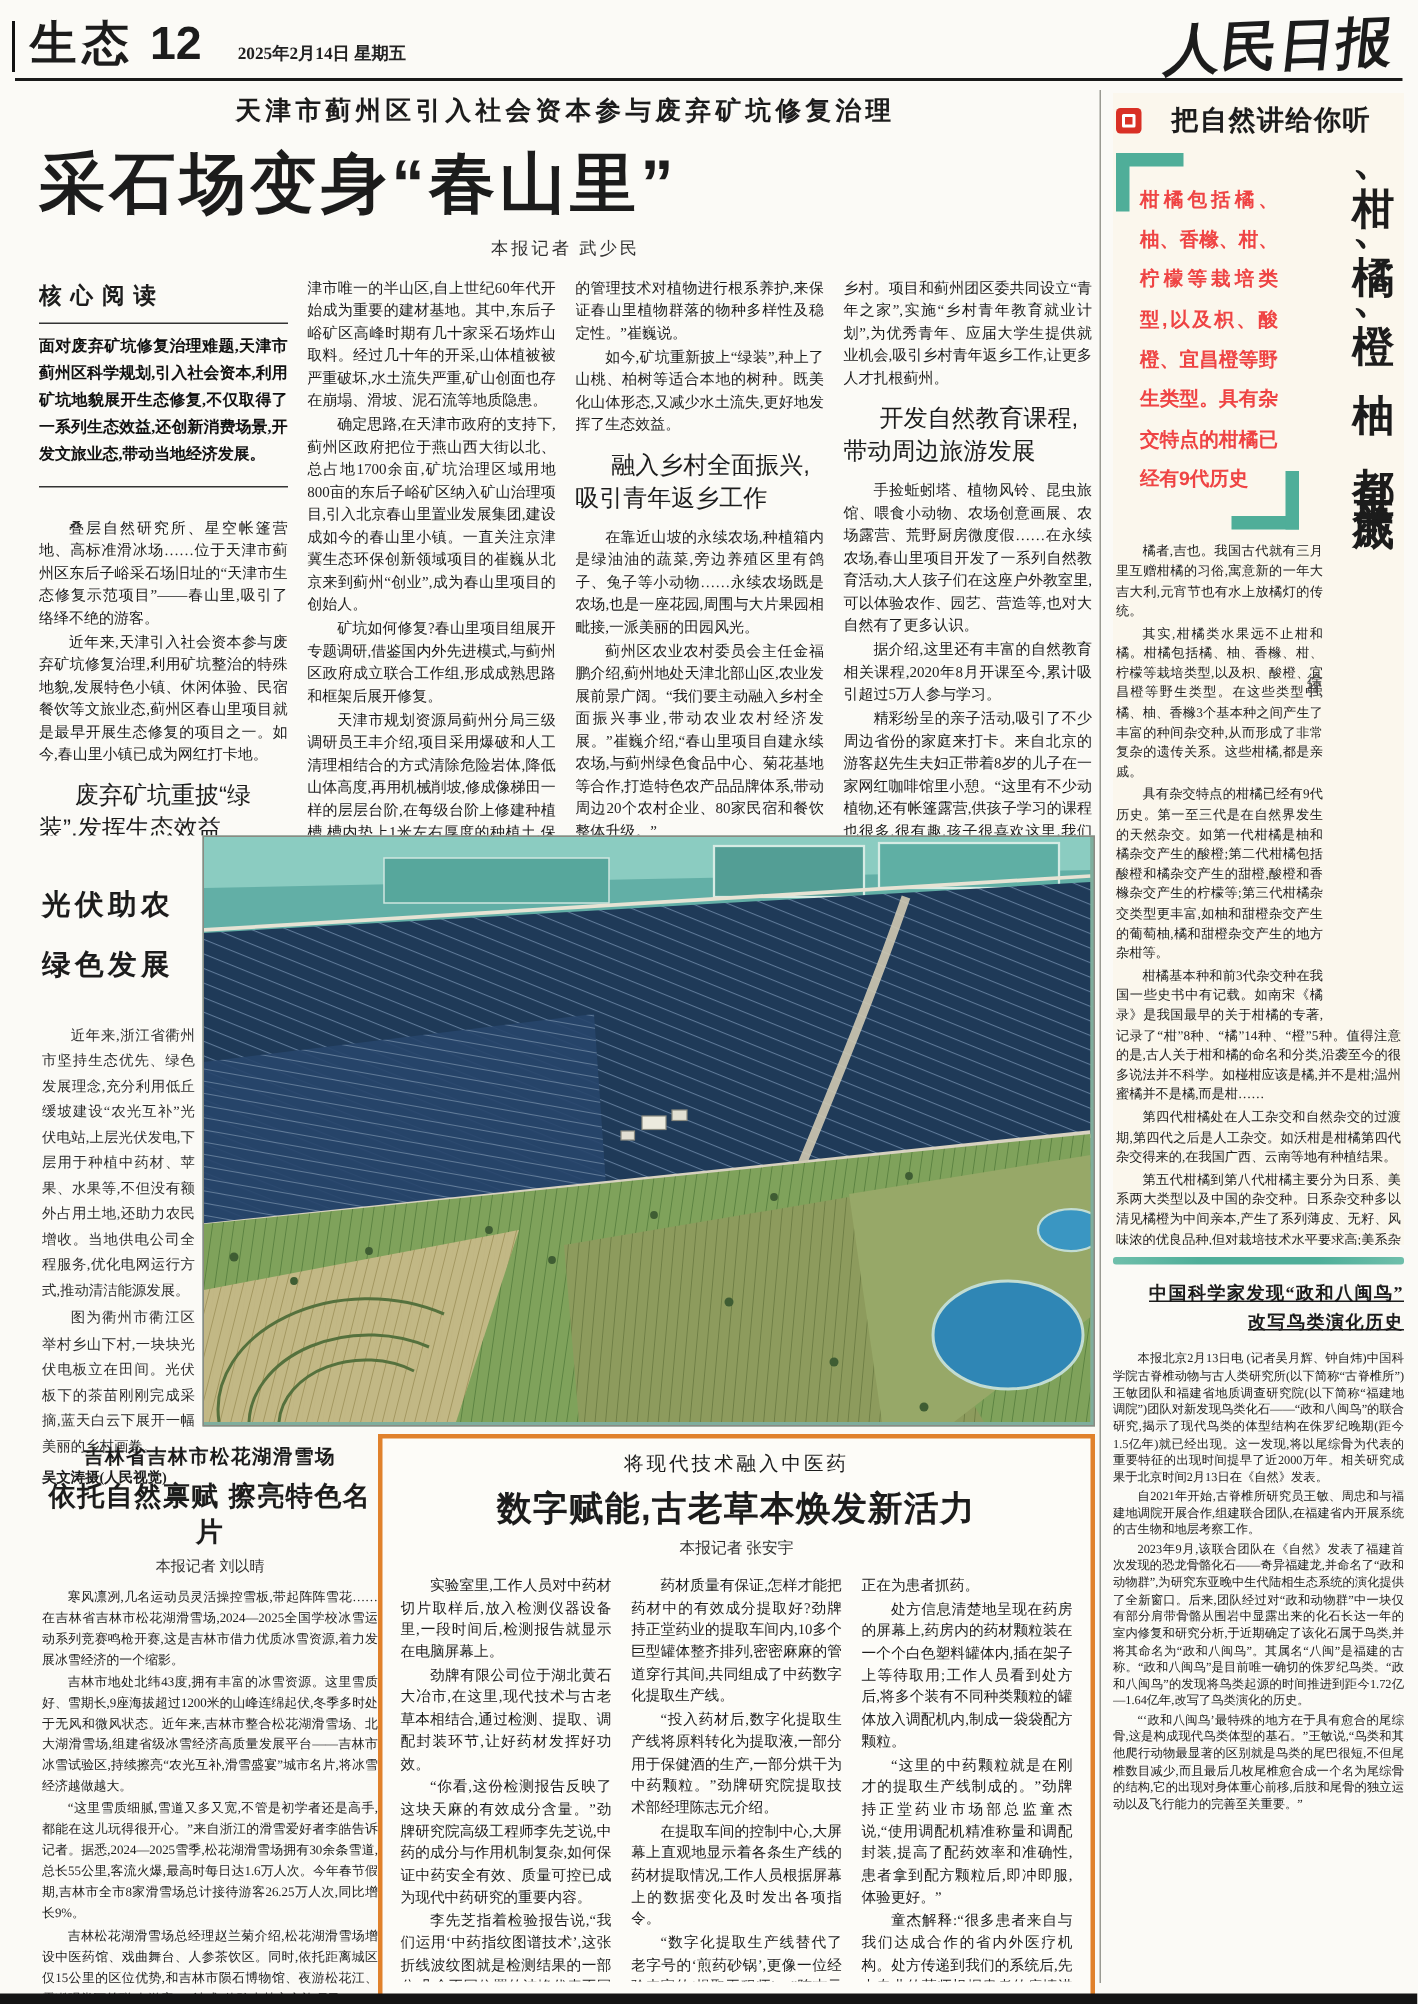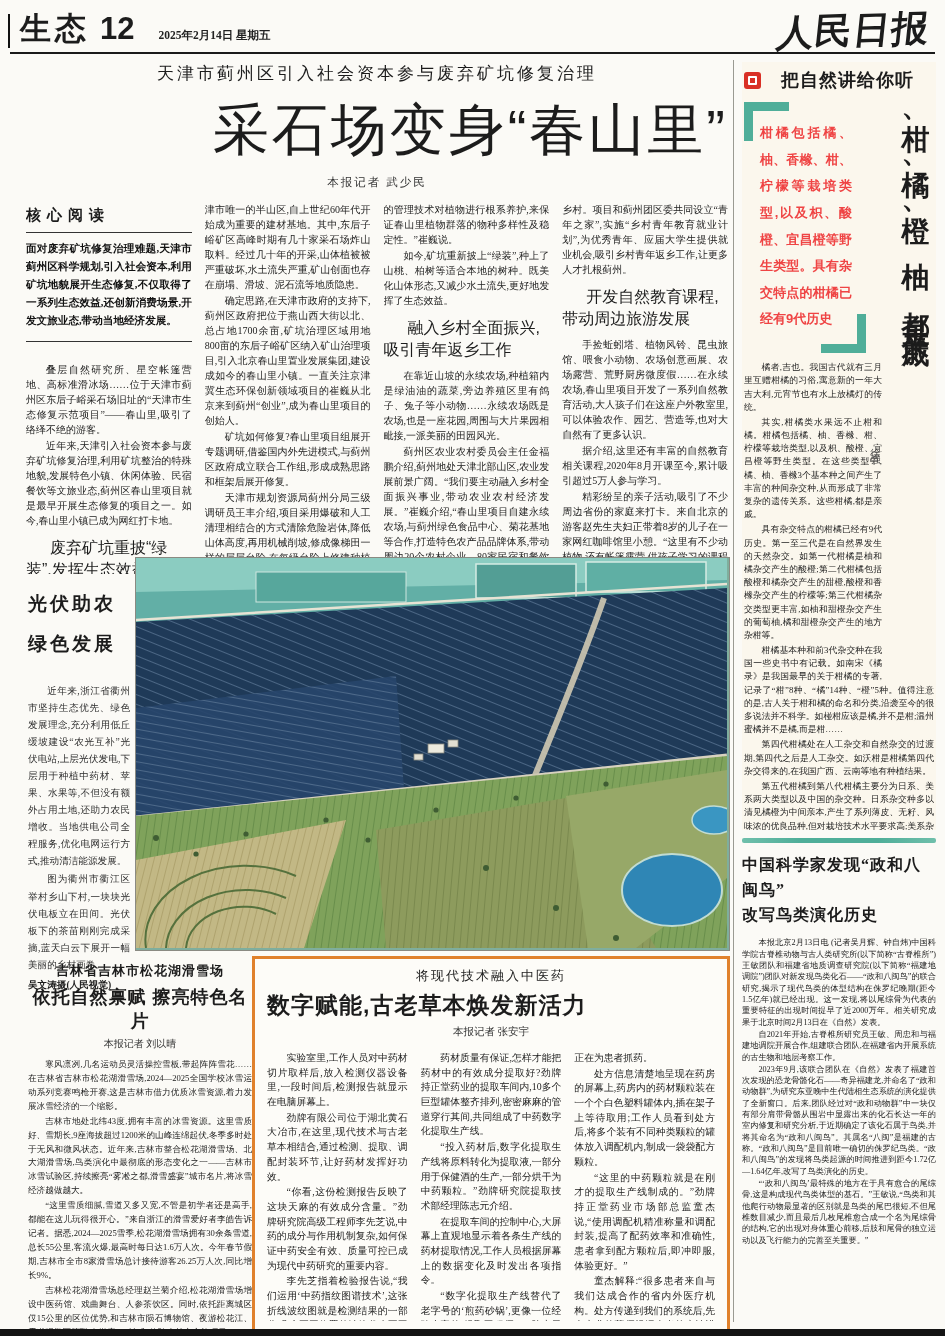--- a/index.html
+++ b/index.html
@@ -13,23 +13,23 @@
   .hdr{left:20px;top:8px;display:flex;align-items:baseline;gap:10px;}
   .hdr .sec{font-family:"Liberation Sans",sans-serif;font-weight:bold;font-size:31px;letter-spacing:4px;}
   .hdr .num{font-family:"Liberation Sans",sans-serif;font-weight:bold;font-size:31px;}
   .hdr .date{font-size:11.5px;font-weight:bold;color:#222;padding-left:14px;}
   .masthead{right:16px;top:6px;font-size:37px;font-weight:bold;font-family:"DejaVu Serif",serif;
             transform:skewX(-8deg) rotate(-2deg);letter-spacing:1px;}
   .hdr-rule{left:10px;top:52px;width:925px;height:2px;background:#1a1a1a;}
 
   
   .main{left:26px;top:62px;width:702px;}
-  .main .kicker{text-align:center;font-family:"Liberation Sans",sans-serif;font-weight:normal;
+  .main .kicker{text-align:center;font-family:"Liberation Sans",sans-serif;font-weight:bold;
                 font-size:17px;letter-spacing:3px;}
-  .main .headline{text-align:right;font-size:56px;font-weight:400;letter-spacing:3px;margin:8px 0 6px;}
+  .main .headline{text-align:left;font-size:44px;font-weight:700;letter-spacing:3px;margin:8px 0 6px;}
   .main .byline{text-align:center;font-size:11.5px;letter-spacing:2px;margin-bottom:12px;color:#333;}
   .main-cols{display:flex;gap:13px;}
   .mcol{width:166px;font-size:10px;line-height:1.5;height:372px;overflow:hidden;}
   .core-box{margin-bottom:20px;}
   .core-title{font-weight:bold;font-family:"Liberation Sans",sans-serif;font-size:15px;letter-spacing:6px;padding:2px 0 5px;}
   .core-rule{border-top:1.5px solid #333;margin:0 0 7px;}
   .core-summary{font-weight:bold;font-size:10.6px;line-height:1.72;color:#111;margin-bottom:10px;}
   .subhead{font-size:16px;font-weight:normal;line-height:1.4;margin:9px 0 6px;text-indent:1.5em;}
 
   
@@ -45,21 +45,21 @@
   .ski{left:28px;top:962px;width:224px;}
   .ski .kicker{text-align:center;font-family:"Liberation Sans",sans-serif;font-weight:bold;font-size:13px;letter-spacing:1px;}
   .ski .headline{text-align:center;font-size:18px;font-weight:bold;letter-spacing:1px;margin:5px 0 4px;}
   .ski .byline{text-align:center;font-size:10px;margin-bottom:7px;color:#333;}
   .ski .body{font-size:8.6px;line-height:1.62;height:282px;overflow:hidden;}
 
   
   .tcm{left:252px;top:956px;width:478px;height:377px;border:3px solid var(--orange);
        background:#fdfcf8;box-sizing:border-box;padding:8px 12px;}
   .tcm .kicker{text-align:center;font-size:13px;letter-spacing:2px;}
-  .tcm .headline{font-size:23px;font-weight:900;letter-spacing:1px;margin:5px 0 4px;}
+  .tcm .headline{text-align:center;font-size:23px;font-weight:900;letter-spacing:1px;margin:5px 0 4px;}
   .tcm .byline{text-align:center;font-size:10.5px;margin-bottom:12px;color:#333;}
   .tcm-cols{display:flex;gap:13px;}
   .tcm-col{width:142px;font-size:9.8px;line-height:1.5;height:270px;overflow:hidden;}
 
   
   .rsep{left:733px;top:60px;width:1px;height:1262px;background:#9a9a92;}
   .rcol{left:742px;top:62px;width:194px;}
   .nature{background:#fbf7ed;padding:4px 2px 6px;height:768px;overflow:hidden;box-sizing:border-box;}
   .nat-head{display:flex;align-items:center;gap:20px;margin:2px 0 10px;}
   .nat-logo{width:17px;height:17px;background:var(--red);border-radius:3px;position:relative;flex:0 0 auto;}
@@ -73,22 +73,22 @@
                font-size:10.5px;letter-spacing:6px;color:#444;}
   .pullquote{position:relative;width:118px;min-height:230px;padding:18px 10px 14px 16px;box-sizing:border-box;
              font-family:"Liberation Sans",sans-serif;font-weight:bold;font-size:13px;line-height:2.05;
              color:#ef4444;margin-bottom:14px;text-align:justify;}
   .corner-tl{position:absolute;left:0;top:0;width:36px;height:30px;border-left:9px solid var(--teal);border-top:9px solid var(--teal);}
   .corner-br{position:absolute;right:-4px;bottom:-6px;width:36px;height:30px;border-right:9px solid var(--teal);border-bottom:9px solid var(--teal);}
   .nat-body{font-size:8.8px;line-height:1.5;color:#222;}
   .nat-body p{margin-bottom:2px;}
   .teal-divider{height:5px;background:linear-gradient(90deg,#6fbfab,var(--teal) 30%,var(--teal) 70%,#6fbfab);
                 margin:8px 0 10px;border-radius:2px;}
-  .bird .headline{text-align:left;font-family:"Liberation Serif",serif;font-weight:900;
-                  font-size:16px;line-height:1.55;letter-spacing:1px;margin:6px 0 10px;}
+  .bird .headline{text-align:right;font-family:"Liberation Serif",serif;font-weight:900;
+                  font-size:12px;line-height:1.55;letter-spacing:1px;margin:6px 0 10px;text-decoration:underline;}
   .bird .body{font-size:8.2px;line-height:1.38;height:396px;overflow:hidden;}
 
   .botbar{left:0;top:1329px;width:945px;height:7px;background:#141414;}
   .leftbar{left:8px;top:14px;width:2px;height:34px;background:#111;}
 </style>
 </head>
 <body>
 
 <div class="abs leftbar"></div>
 <div class="abs hdr">
@@ -227,21 +227,21 @@
   </g>
 </svg>
 </div>
 
 <div class="abs ski">
   <div class="kicker">吉林省吉林市松花湖滑雪场</div>
   <h2 class="headline">依托自然禀赋  擦亮特色名片</h2>
   <div class="byline">本报记者  刘以晴</div>
   <div class="body">
       <p>寒风凛冽,几名运动员灵活操控雪板,带起阵阵雪花……在吉林省吉林市松花湖滑雪场,2024—2025全国学校冰雪运动系列竞赛鸣枪开赛,这是吉林市借力优质冰雪资源,着力发展冰雪经济的一个缩影。</p>
-      <p>吉林市地处北纬43度,拥有丰富的冰雪资源。这里雪质好、雪期长,9座海拔超过1200米的山峰连绵起伏,冬季多时处于无风和微风状态。近年来,吉林市整合松花湖滑雪场、北大湖滑雪场,鸟类演化中最彻底的形态变化之一——吉林市冰雪试验区,持续擦亮“雾凇之都,滑雪盛宴”城市名片,将冰雪经济越做越大。</p>
+      <p>吉林市地处北纬43度,拥有丰富的冰雪资源。这里雪质好、雪期长,9座海拔超过1200米的山峰连绵起伏,冬季多时处于无风和微风状态。近年来,吉林市整合松花湖滑雪场、北大湖滑雪场,组建省级冰雪经济高质量发展平台——吉林市冰雪试验区,持续擦亮“农光互补,滑雪盛宴”城市名片,将冰雪经济越做越大。</p>
       <p>“这里雪质细腻,雪道又多又宽,不管是初学者还是高手,都能在这儿玩得很开心。”来自浙江的滑雪爱好者李皓告诉记者。据悉,2024—2025雪季,松花湖滑雪场拥有30余条雪道,总长55公里,客流火爆,最高时每日达1.6万人次。今年春节假期,吉林市全市8家滑雪场总计接待游客26.25万人次,同比增长9%。</p>
       <p>吉林松花湖滑雪场总经理赵兰菊介绍,松花湖滑雪场增设中医药馆、戏曲舞台、人参茶饮区。同时,依托距离城区仅15公里的区位优势,和吉林市陨石博物馆、夜游松花江、雾凇观赏区等联动,游客“一站式”体验吉林市文旅项目。</p>
     </div>
 </div>
 
 <div class="abs tcm">
   <div class="kicker">将现代技术融入中医药</div>
   <h2 class="headline">数字赋能,古老草本焕发新活力</h2>
   <div class="byline">本报记者  张安宇</div>
   <div class="tcm-cols">

